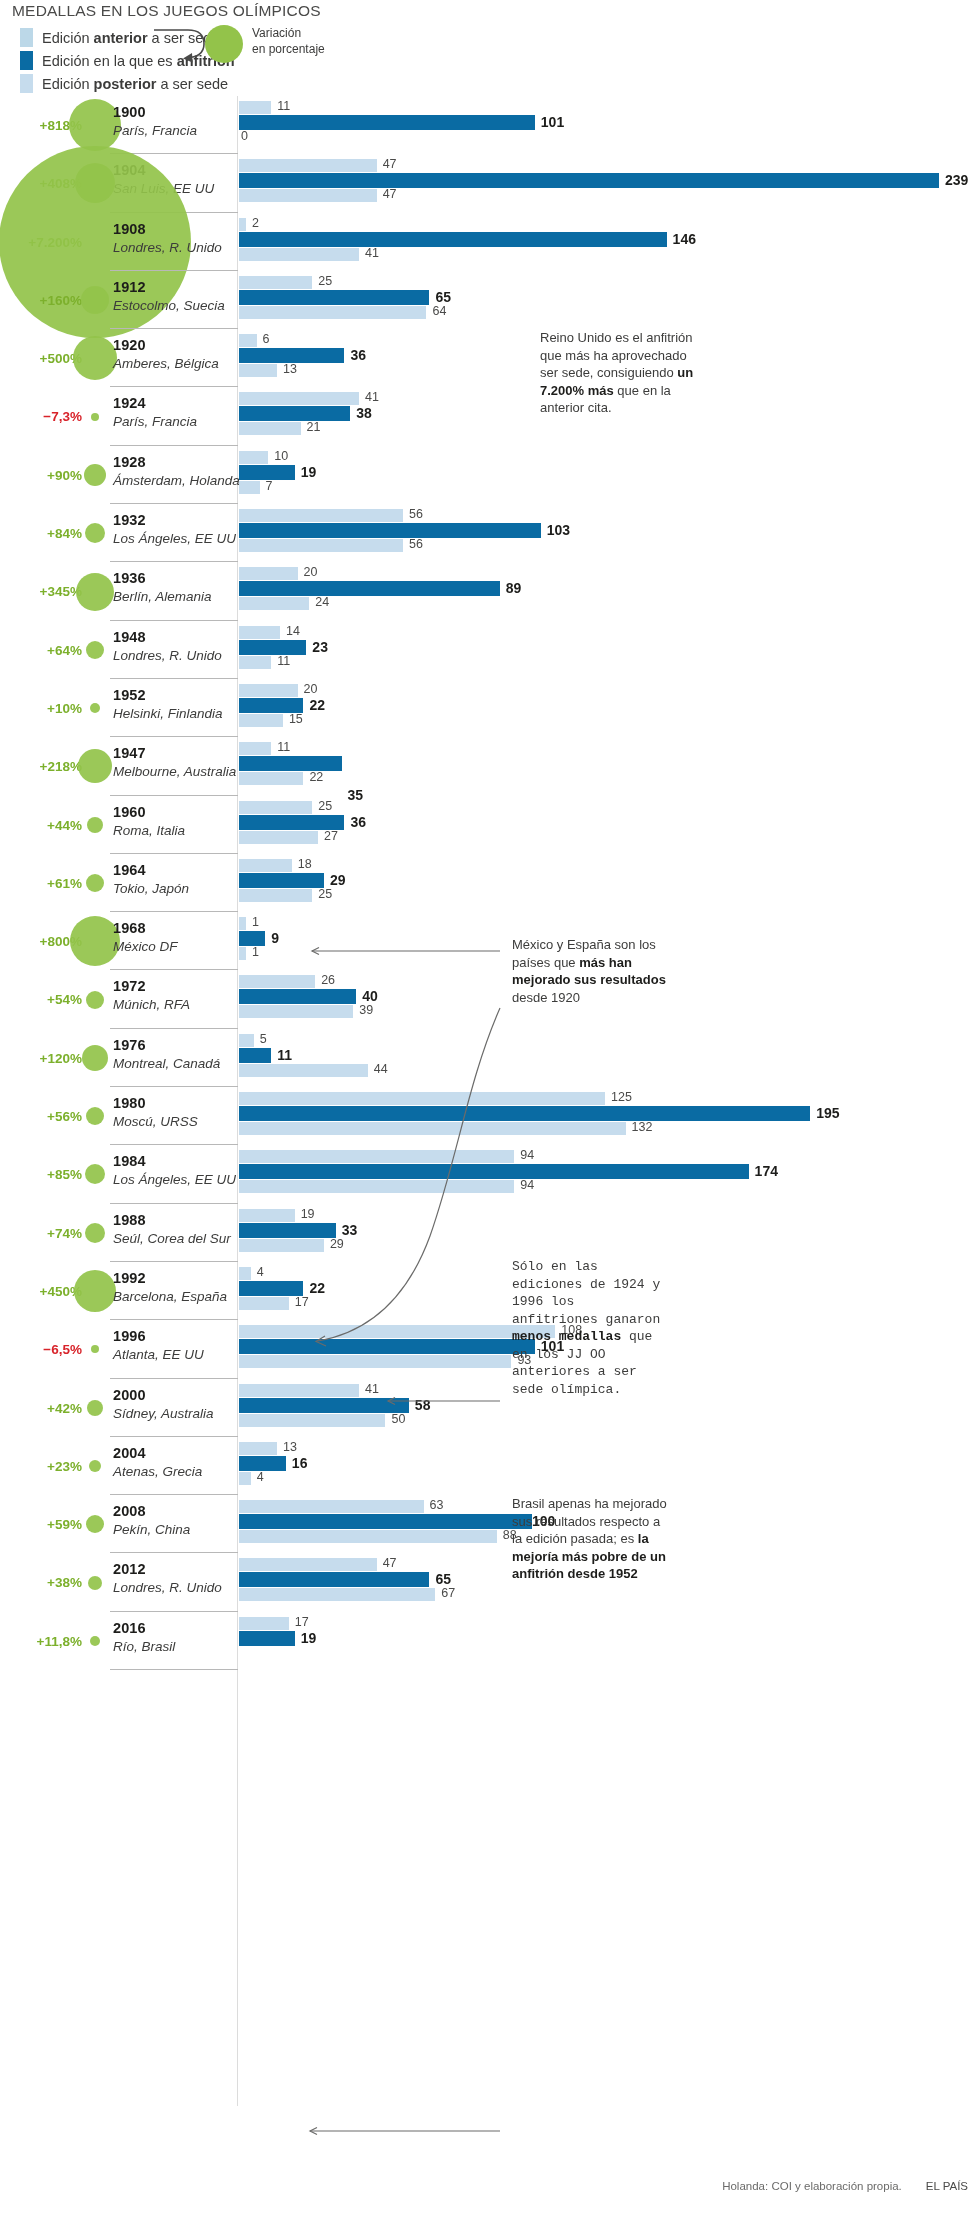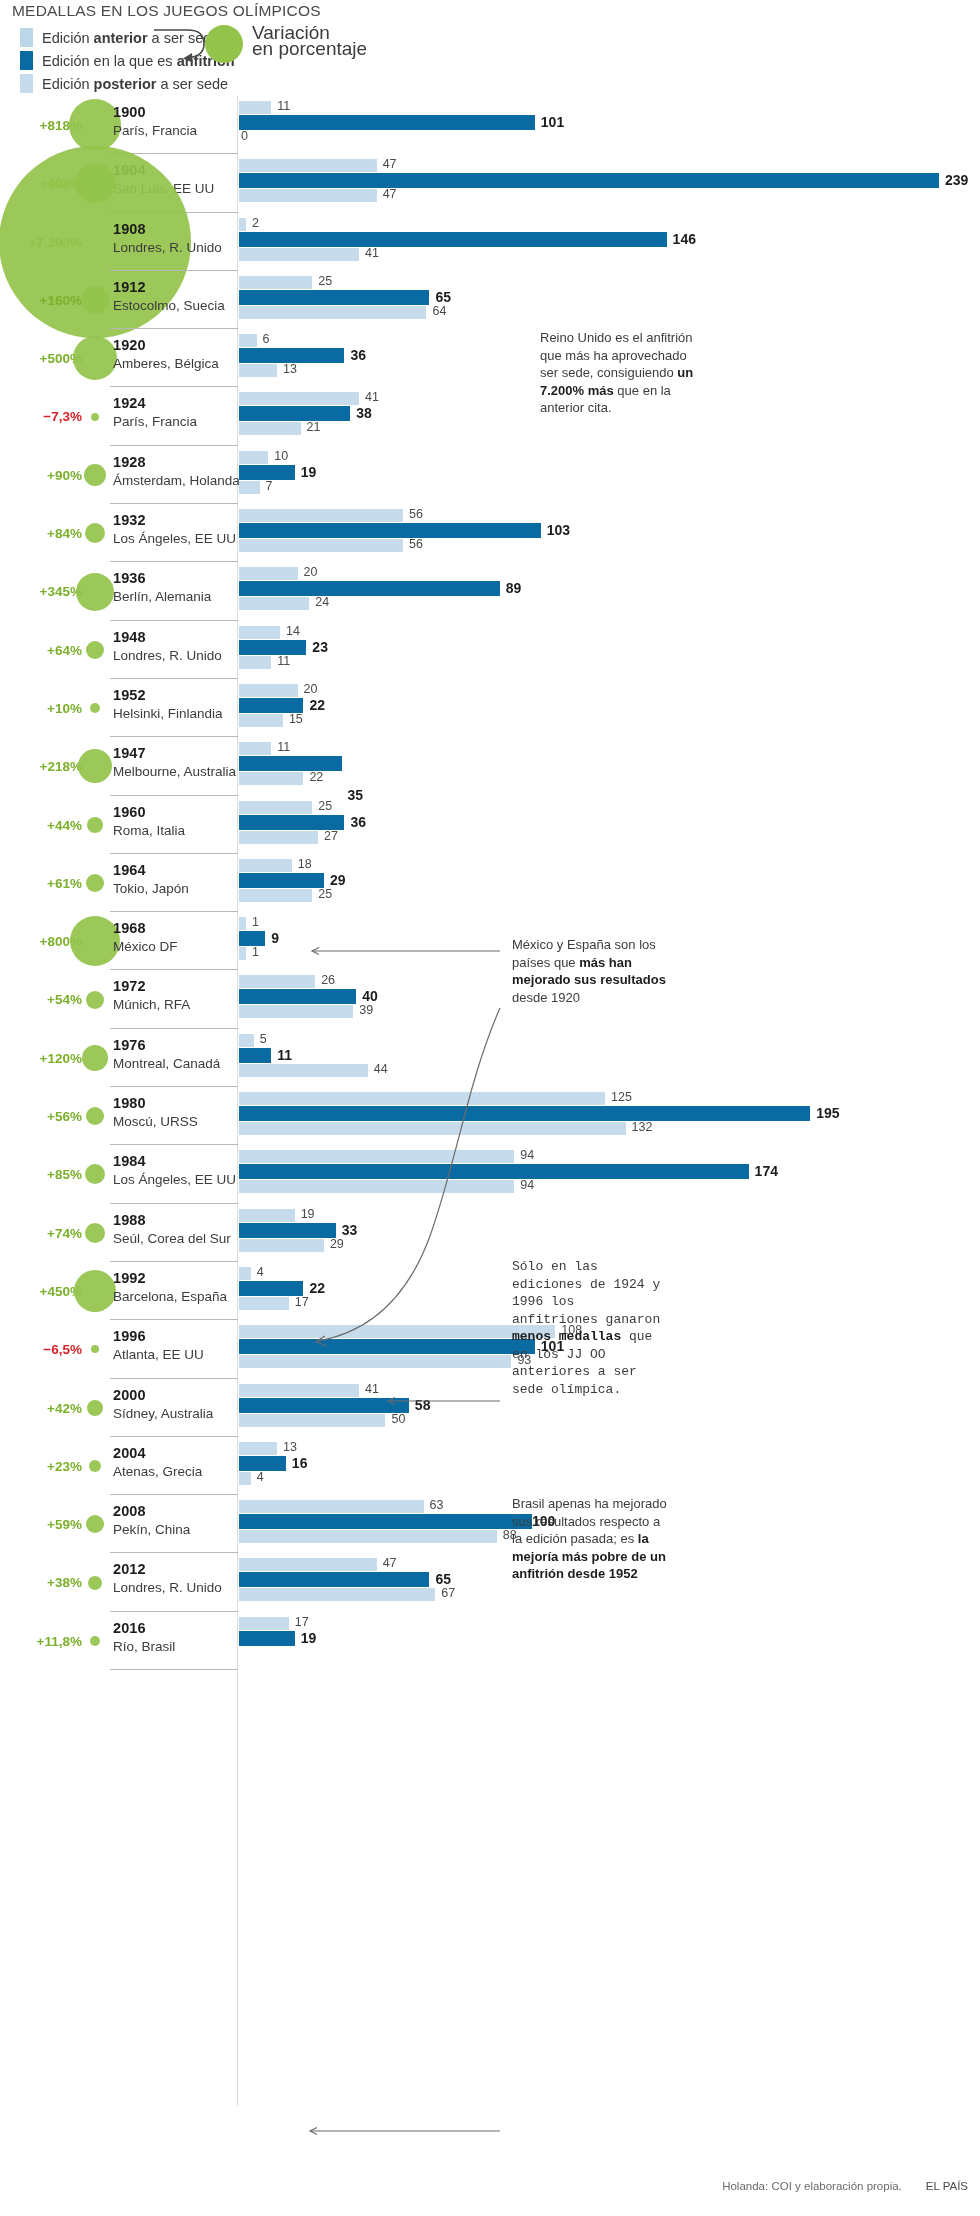--- a/index.html
+++ b/index.html
@@ -26,21 +26,21 @@
   .sw-next{background:#c6dced;}
   .legend-label{font-size:14.5px;color:#3c3c3b;white-space:nowrap;}
   .legend-label b{font-weight:700;}
 
   .legend-bubble{
     position:absolute;left:205px;top:25px;
     width:38px;height:38px;border-radius:50%;background:#93c34a;
   }
   .legend-bubble-text{
     position:absolute;left:252px;top:25px;
-    font-size:19px;line-height:16px;color:#3c3c3b;
+    font-size:12px;line-height:16px;color:#3c3c3b;
   }
   .legend-arrow{position:absolute;left:152px;top:24px;}
 
   
   .chart{position:absolute;left:0;top:96px;width:980px;}
   .vrule{
     position:absolute;left:237px;top:0;width:1px;height:2010px;background:#dcdcdc;
   }
 
   .row{position:relative;height:58.3px;}
@@ -61,21 +61,21 @@
   .bubble{
     position:absolute;border-radius:50%;background:#93c34a;opacity:.92;
   }
 
   
   .year{
     position:absolute;left:113px;top:8px;font-size:14.5px;font-weight:700;color:#1d1d1b;
     letter-spacing:.1px;
   }
   .city{
-    position:absolute;left:113px;top:27px;font-size:13.5px;color:#3c3c3b;
+    position:absolute;left:113px;top:27px;font-size:13.5px;color:#3c3c3b;font-style:italic;
   }
 
   
   .bars{position:absolute;left:239px;top:5px;height:50px;right:0;}
   .bar{position:absolute;left:0;}
   .bar-prev{height:13px;top:0;background:#c6dced;}
   .bar-host{height:15px;top:14px;background:#0a6ba3;}
   .bar-next{height:13px;top:30px;background:#c6dced;}
   .bval{
     position:absolute;font-size:12.5px;color:#4a4a49;white-space:nowrap;

